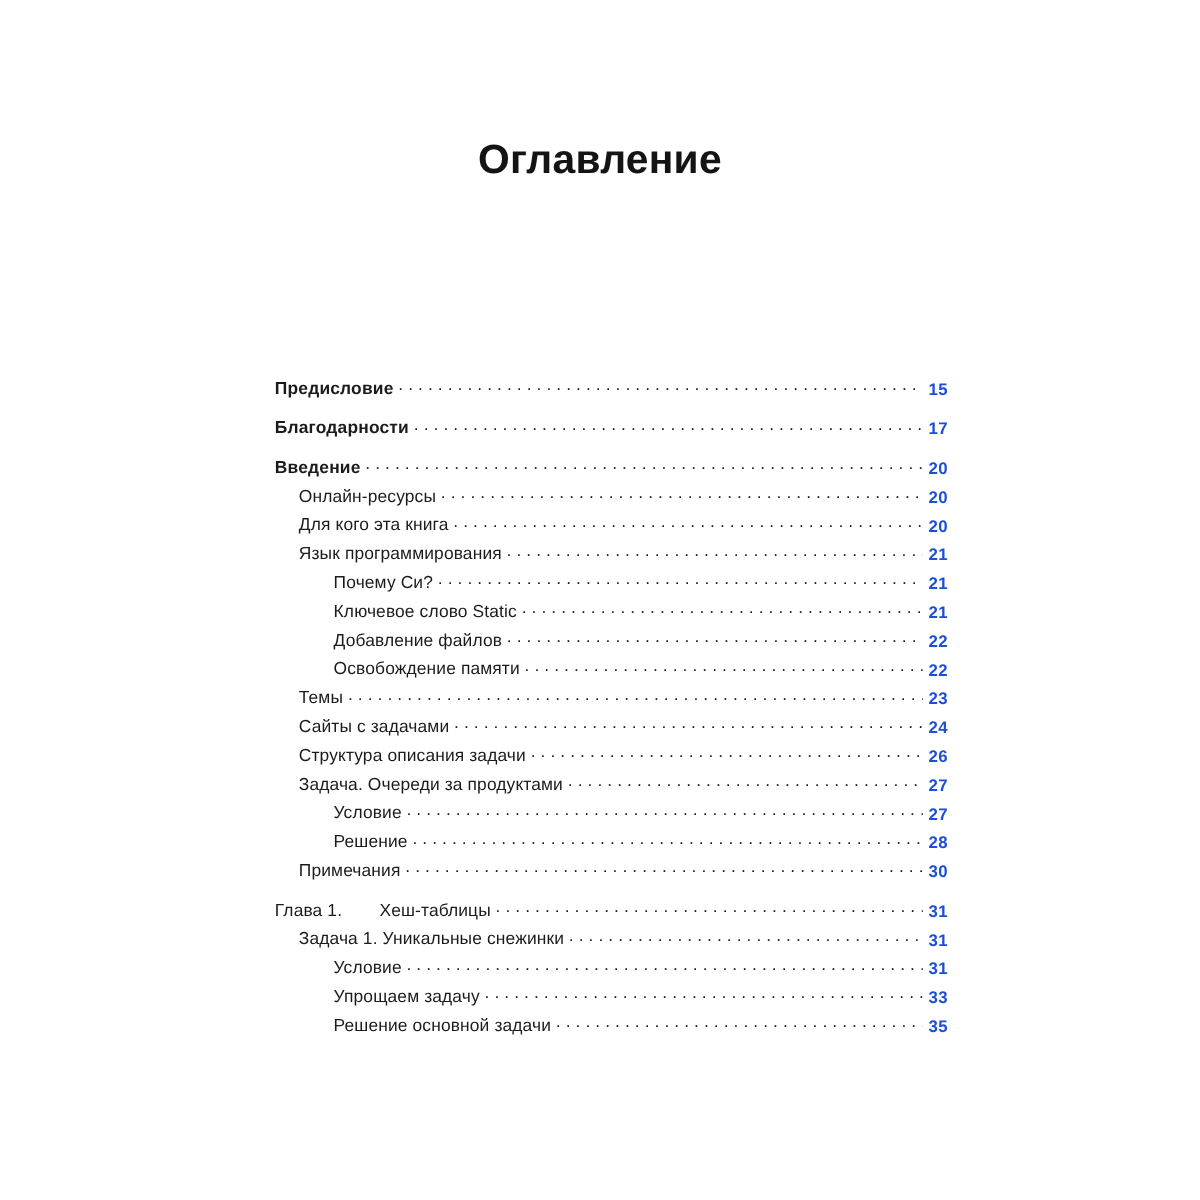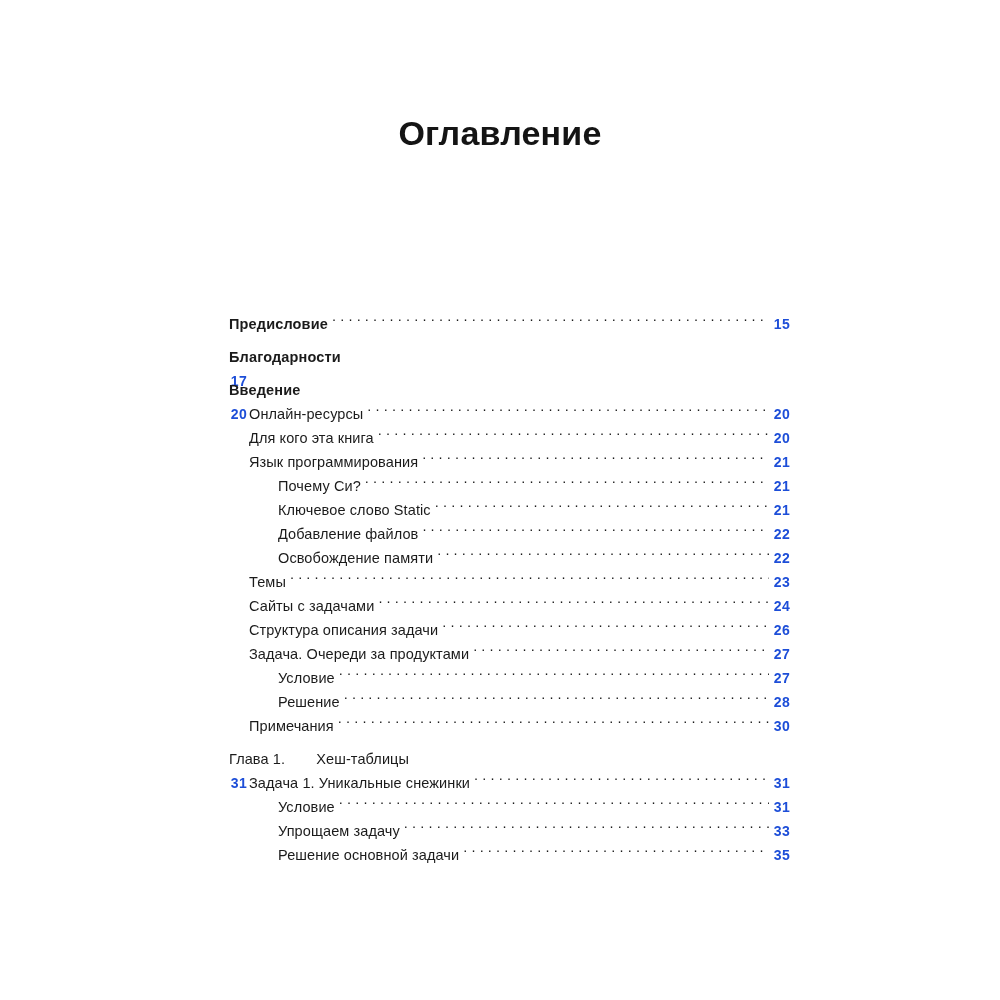--- a/index.html
+++ b/index.html
@@ -41,32 +41,31 @@
   
   .toc-list {
     position: absolute;
     top: 312px;
     left: 229px;
     width: 561px; 
   }
 
   .toc-row {
     display: flex;
-    align-items: flex-start;
+    align-items: center;
     height: 24px;
     font-size: 14.5px;
     line-height: 24px;
     white-space: nowrap;
     color: #1b1b1b;
   }
 
   
   .toc-row.gap-before {
     margin-top: 9px;
-    flex-direction: column;
   }
 
   
   .toc-row.lvl-0 { padding-left: 0px; }
   .toc-row.lvl-1 { padding-left: 20px; }
   .toc-row.lvl-2 { padding-left: 49px; }
 
   .entry-label {
     flex: 0 0 auto;
     font-weight: 400;

